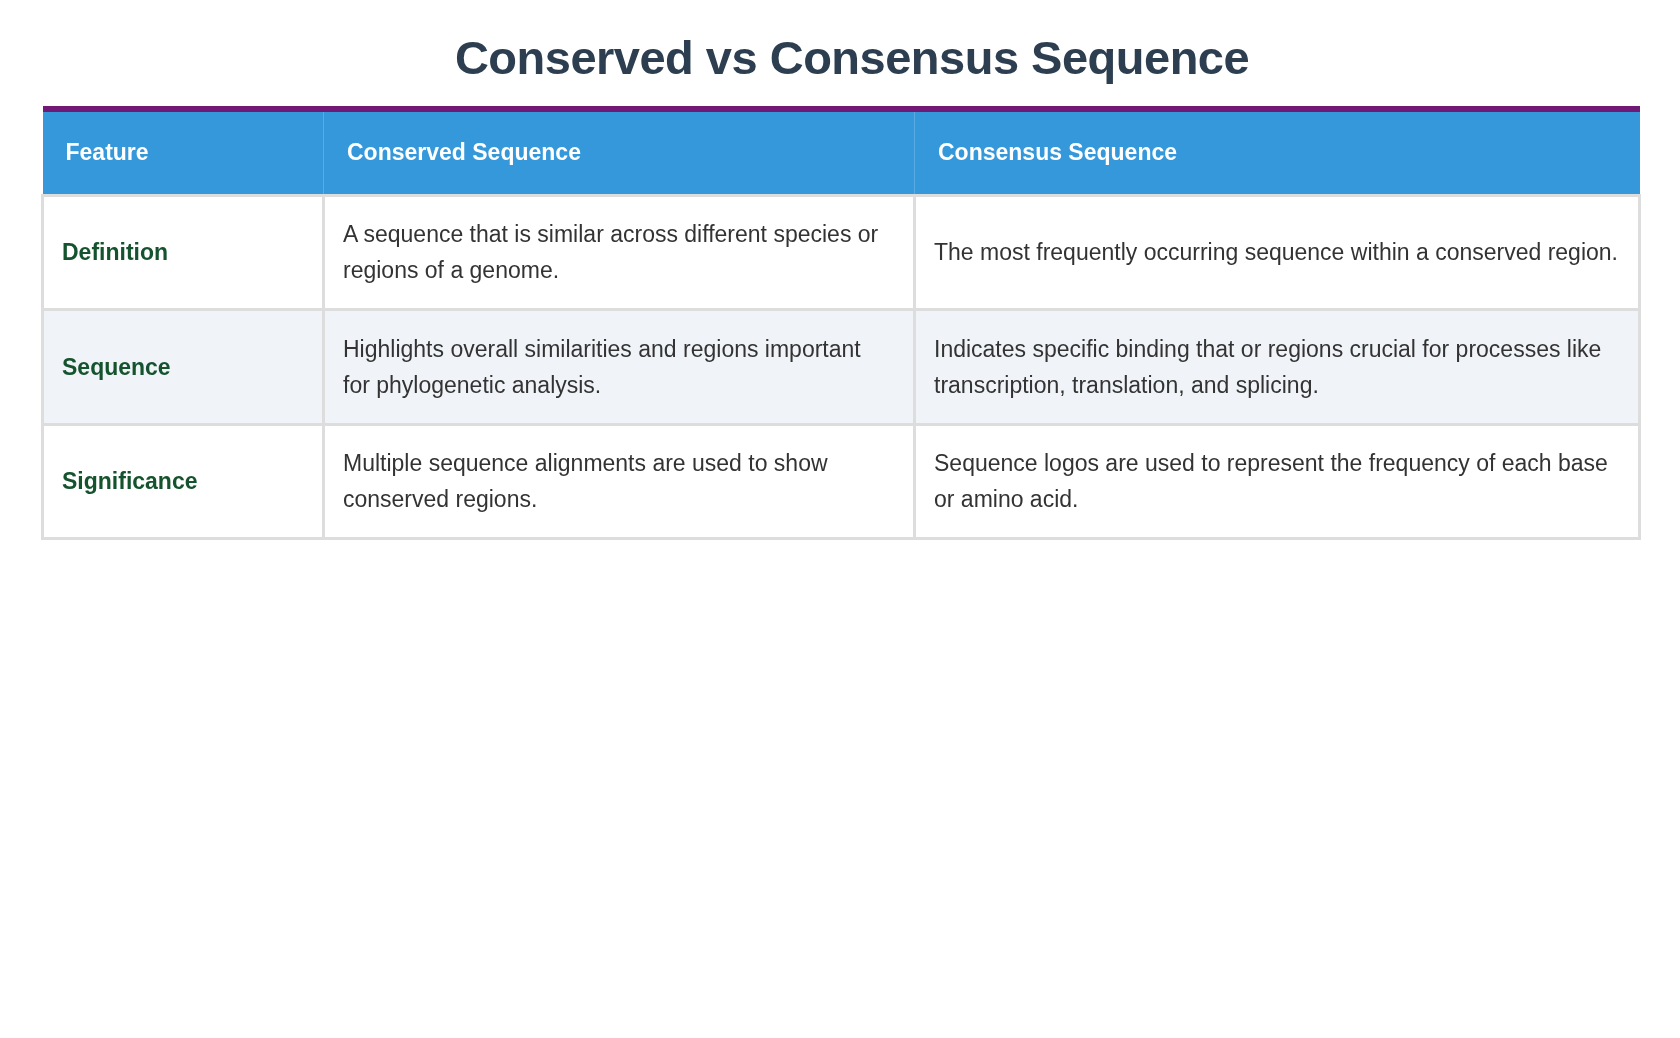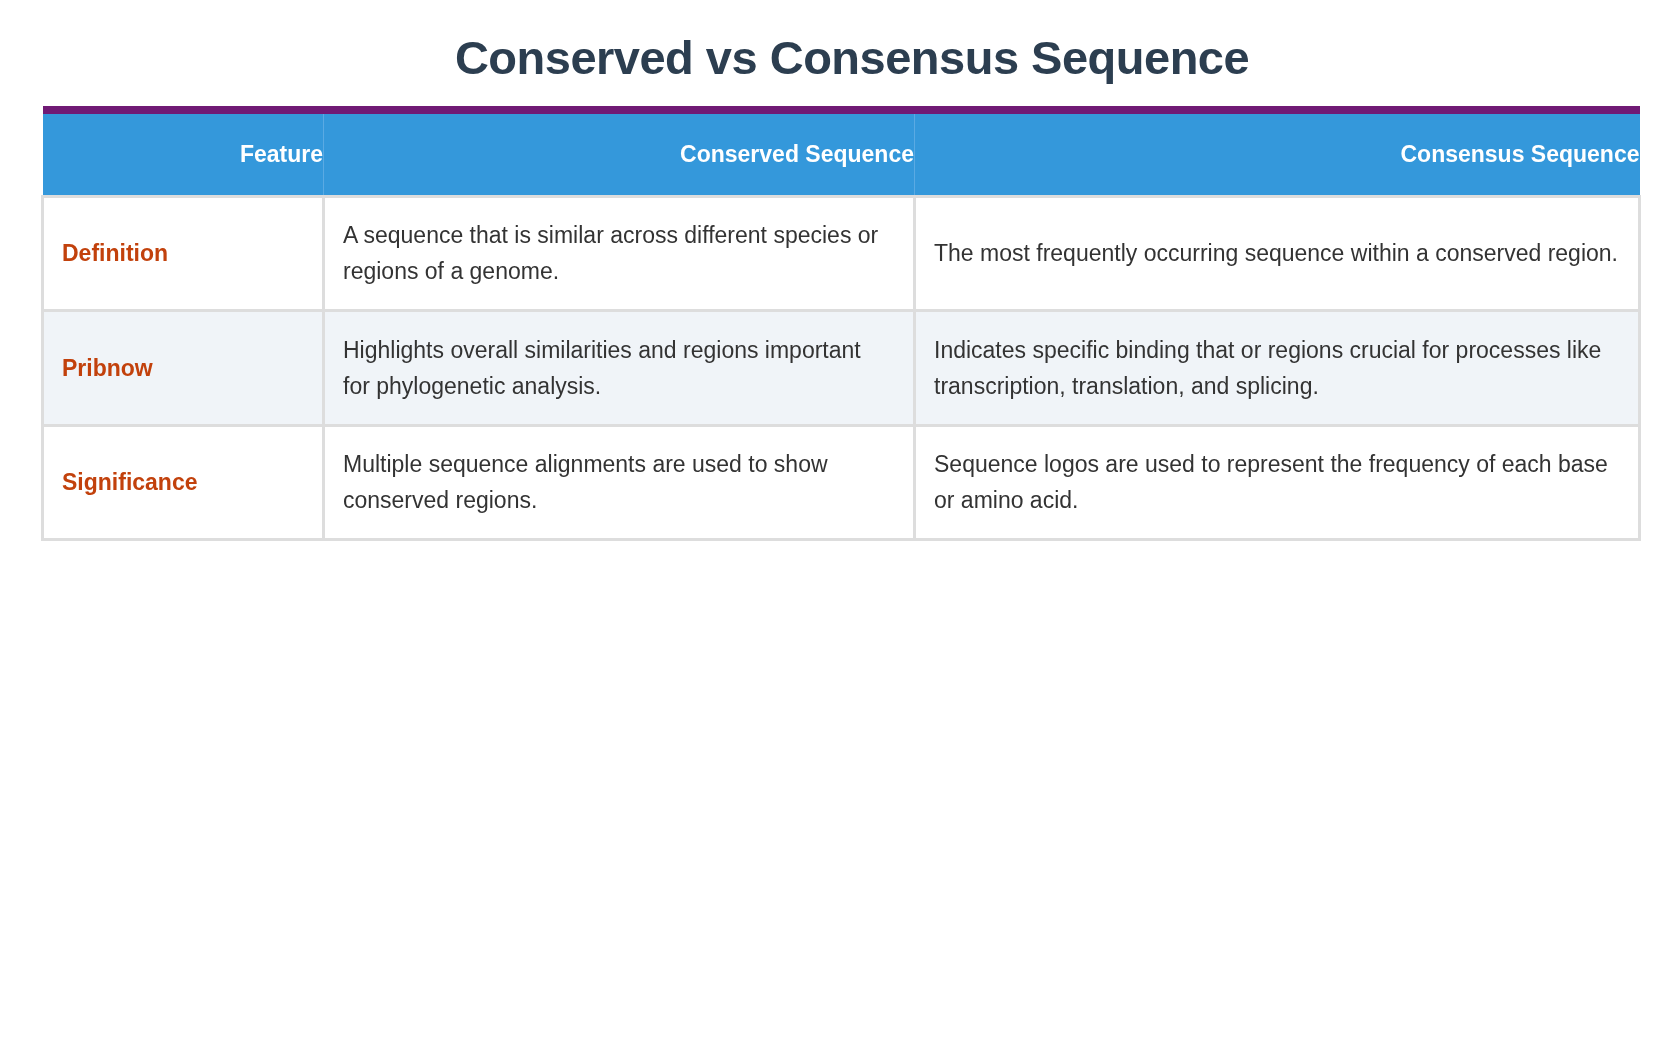--- a/index.html
+++ b/index.html
@@ -40,44 +40,44 @@
       table-layout: fixed;
     }
     .table col.c1 { width: 281px; }
     .table col.c2 { width: 591px; }
     .table col.c3 { width: 725px; }
     .table thead th {
       background: #3498db;
       color: #ffffff;
       font-weight: bold;
       font-size: 23px;
-      text-align: right;
+      text-align: left;
       height: 86px;
       padding: 0 0 0 23px;
       border-left: 1px solid #5aaae3;
-      border-top: 8px solid #701a75;
+      border-top: 6px solid #701a75;
       border-bottom: 2px solid #aed3ef;
       box-sizing: border-box;
     }
     .table thead th:first-child { border-left: none; }
     .table tbody td {
       height: 114.5px;
       box-sizing: border-box;
       border: 3px solid #dddddd;
       padding: 0 20px 0 18px;
       font-size: 23px;
       line-height: 36px;
       color: #333333;
       vertical-align: middle;
     }
     .table tbody tr:nth-child(even) td { background: #f0f4f8; }
     .table tbody tr:nth-child(odd) td { background: #ffffff; }
     .table tbody td.feature {
       font-weight: bold;
-      color: #c2410c;
+      color: #14532d;
       margin-top: 8px;
     }
   </style>
 </head>
 <body>
 
 <div class="page">
   <h1 class="title" style="margin:0;">Conserved vs Consensus Sequence</h1>
 
   <table class="table">
@@ -93,21 +93,21 @@
         <th>Consensus Sequence</th>
       </tr>
     </thead>
     <tbody>
       <tr>
         <td class="feature">Definition</td>
         <td>A sequence that is similar across different species or regions of a genome.</td>
         <td>The most frequently occurring sequence within a conserved region.</td>
       </tr>
       <tr>
-        <td class="feature">Pribnow</td>
+        <td class="feature">Sequence</td>
         <td>Highlights overall similarities and regions important for phylogenetic analysis.</td>
         <td>Indicates specific binding that or regions crucial for processes like transcription, translation, and splicing.</td>
       </tr>
       <tr>
         <td class="feature">Significance</td>
         <td>Multiple sequence alignments are used to show conserved regions.</td>
         <td>Sequence logos are used to represent the frequency of each base or amino acid.</td>
       </tr>
     </tbody>
   </table>

